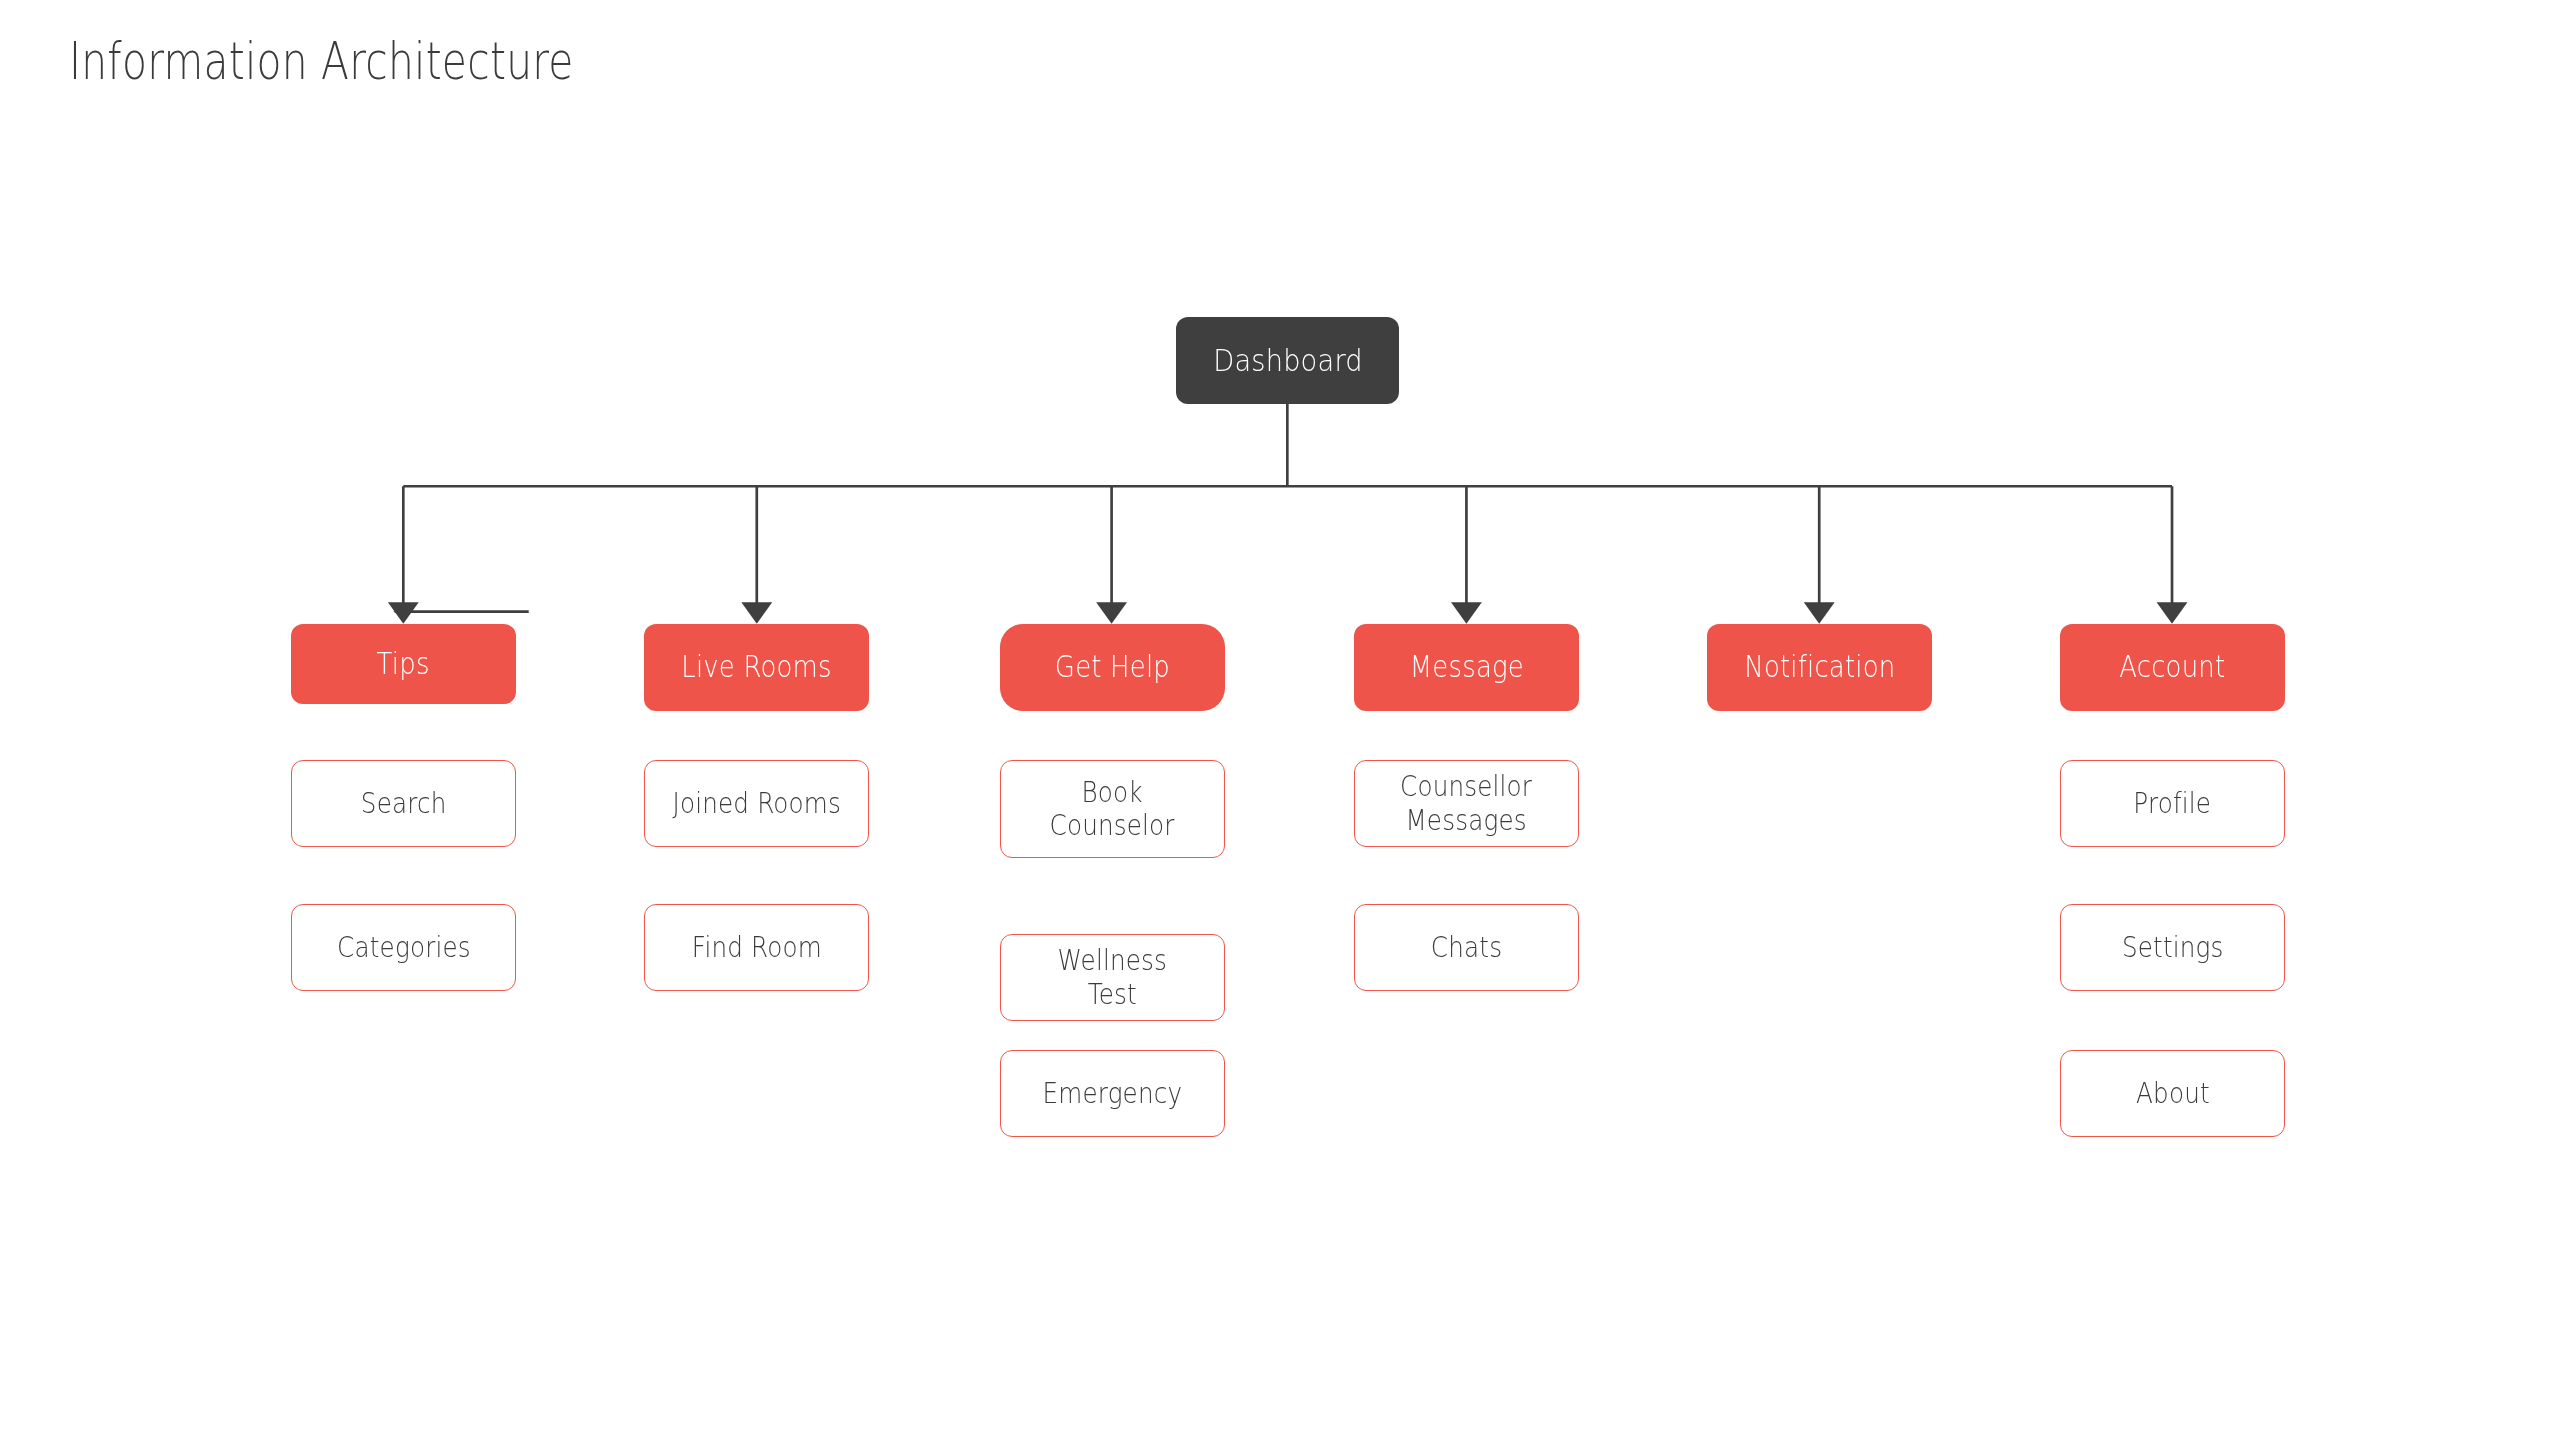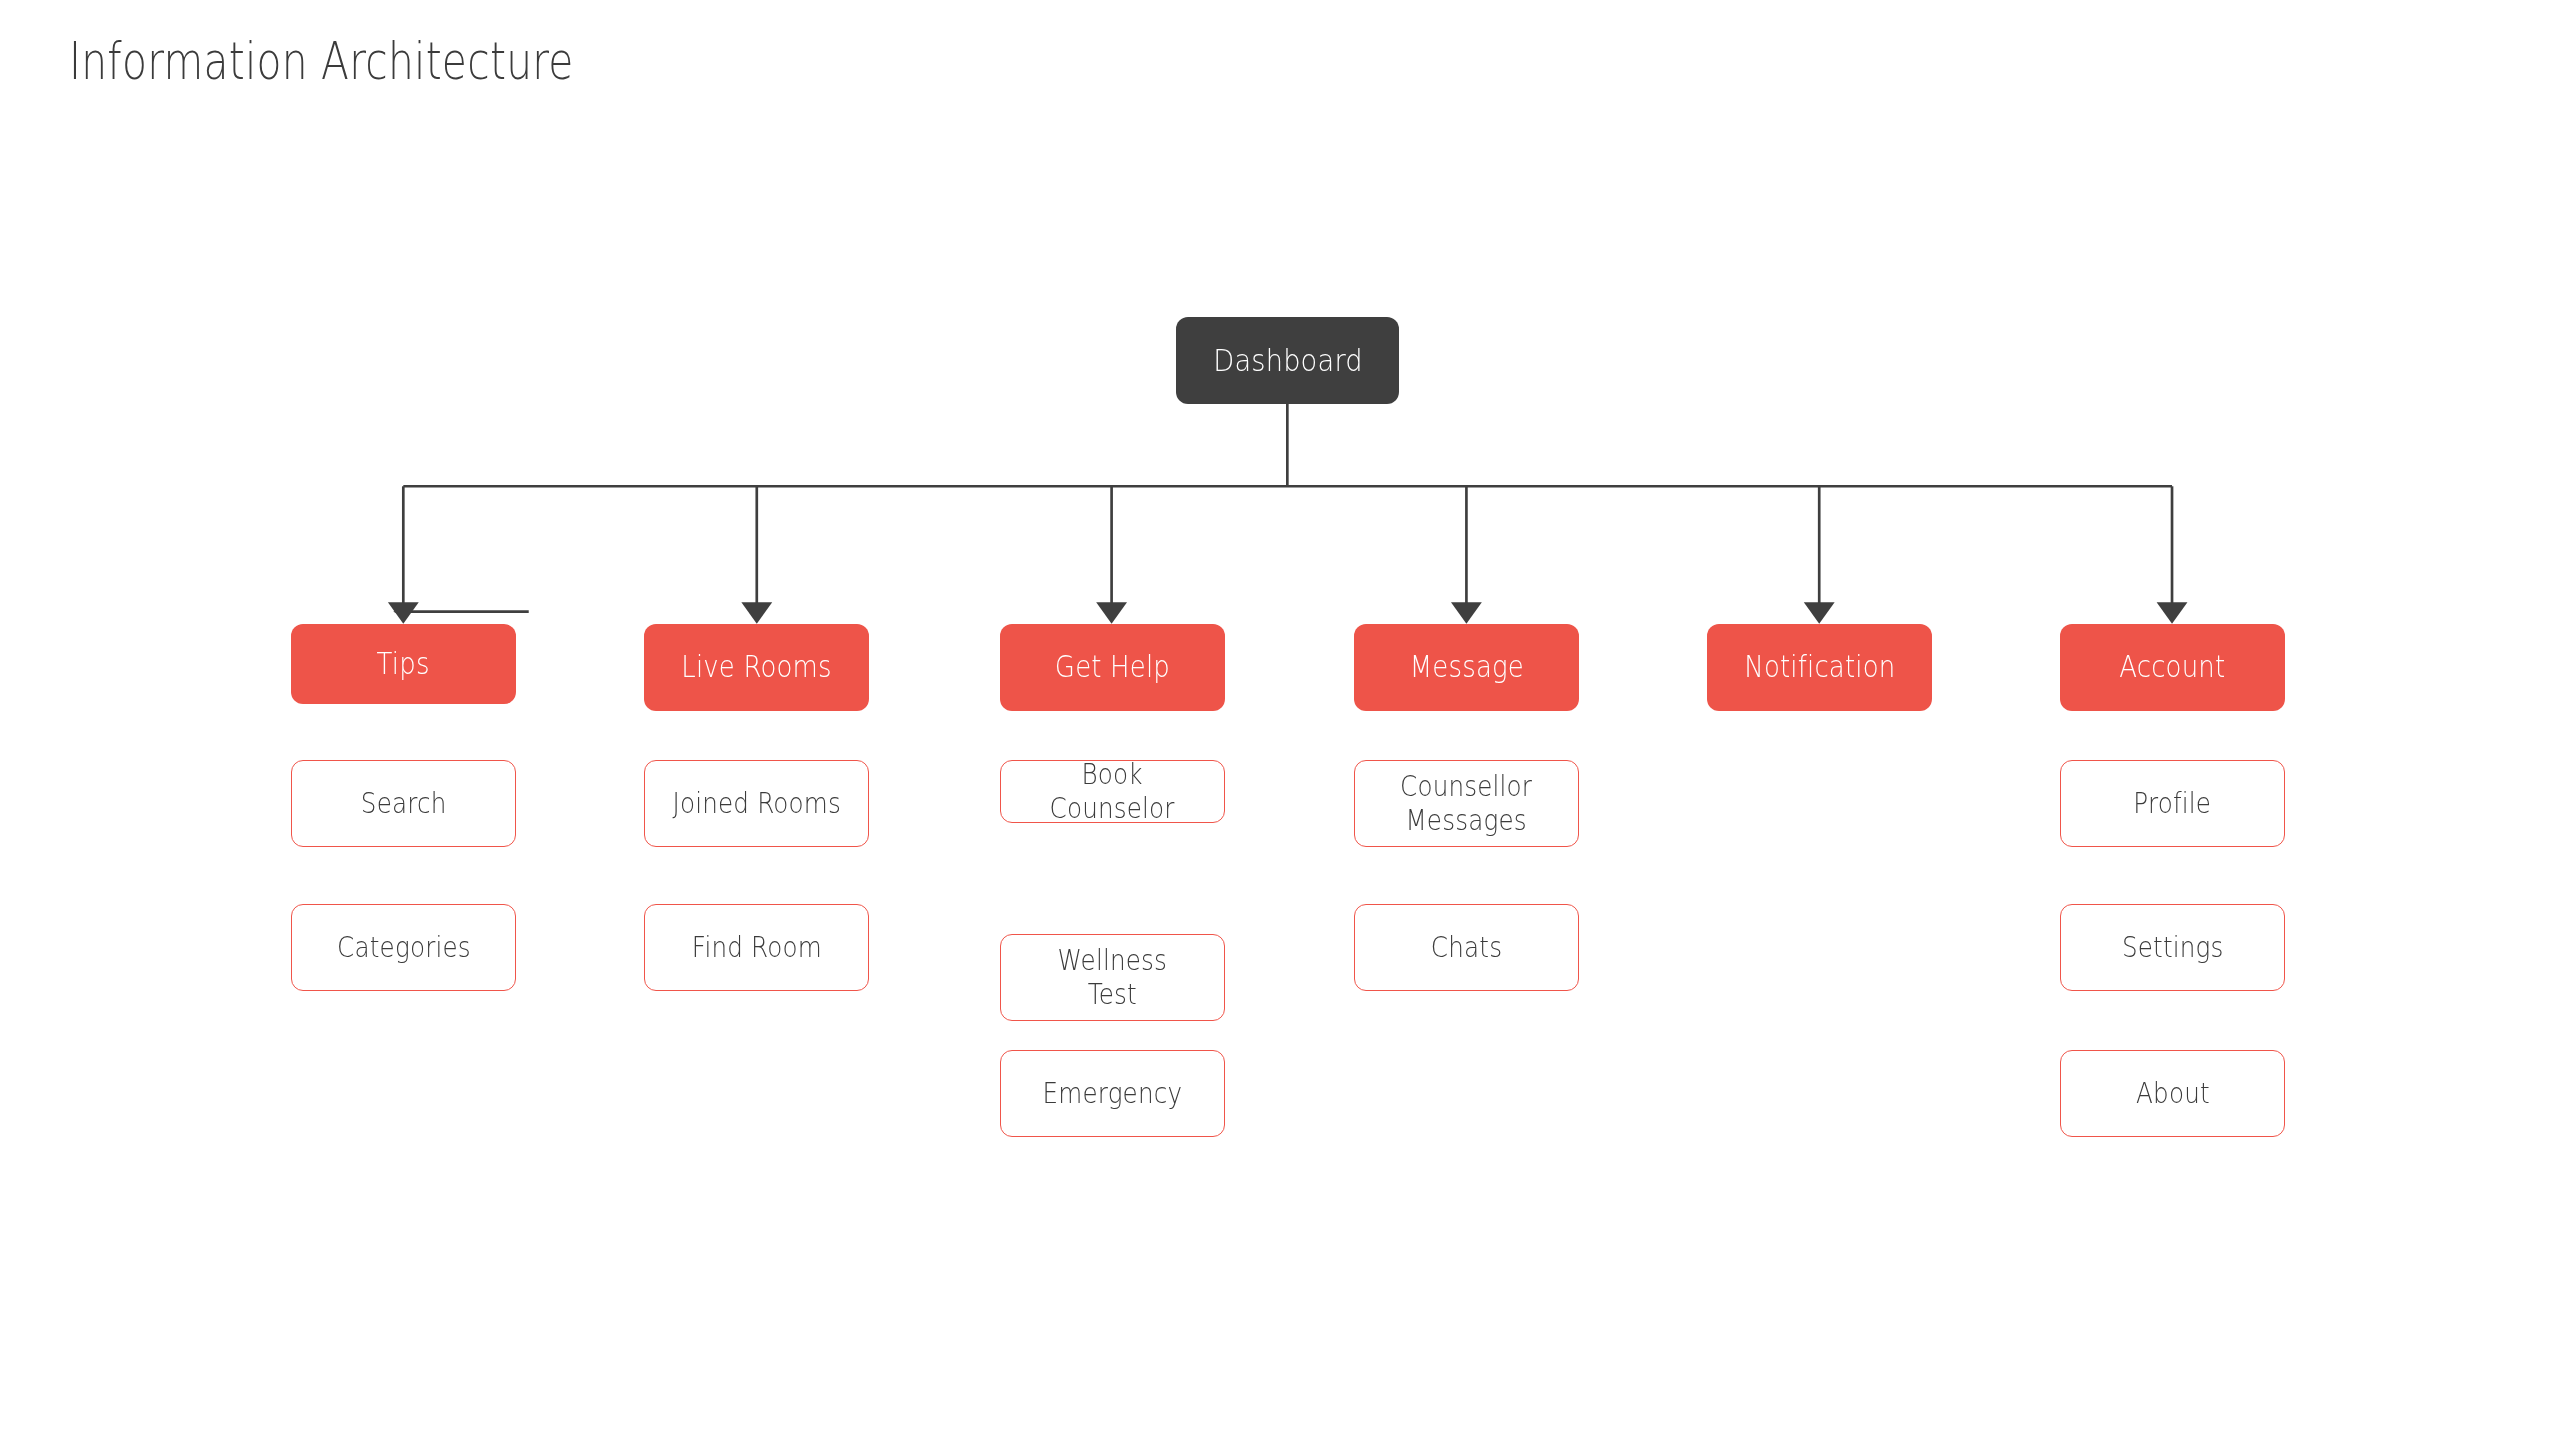--- a/index.html
+++ b/index.html
@@ -140,21 +140,21 @@
   </div>
 
   <div class="node section" style="left:291px; top:624px; width:225px; height:80px;text-align:center;">
     <span class="node-label">Tips</span>
   </div>
 
   <div class="node section" style="left:644px; top:624px; width:225px; height:87px;">
     <span class="node-label">Live Rooms</span>
   </div>
 
-  <div class="node section" style="left:1000px; top:624px; width:225px; height:87px;">
+  <div class="node section" style="left:1000px; top:624px; width:225px; height:87px;border-radius:23px;">
     <span class="node-label">Get Help</span>
   </div>
 
   <div class="node section" style="left:1707px; top:624px; width:225px; height:87px;">
     <span class="node-label">Notification</span>
   </div>
 
   <div class="node section" style="left:1354px; top:624px; width:225px; height:87px;">
     <span class="node-label">Message</span>
   </div>
@@ -172,21 +172,21 @@
   </div>
 
   <div class="node leaf" style="left:644px; top:760px; width:225px; height:87px;">
     <span class="node-label">Joined Rooms</span>
   </div>
 
   <div class="node leaf" style="left:644px; top:904px; width:225px; height:87px;">
     <span class="node-label">Find Room</span>
   </div>
 
-  <div class="node leaf" style="left:1000px; top:760px; width:225px; height:63px;">
+  <div class="node leaf" style="left:1000px; top:760px; width:225px; height:98px;">
     <span class="node-label">Book
 Counselor</span>
   </div>
 
   <div class="node leaf" style="left:1000px; top:904px; width:225px; height:87px;margin-top:30px;">
     <span class="node-label">Wellness
 Test</span>
   </div>
 
   <div class="node leaf" style="left:1000px; top:1050px; width:225px; height:87px;">

